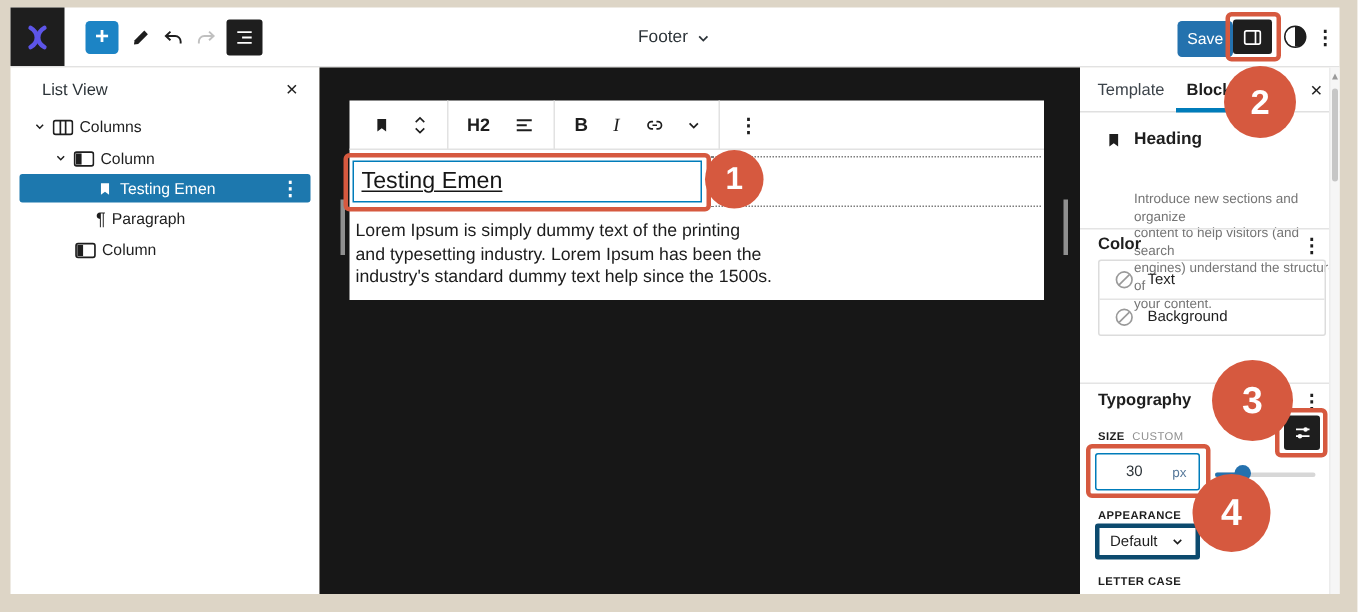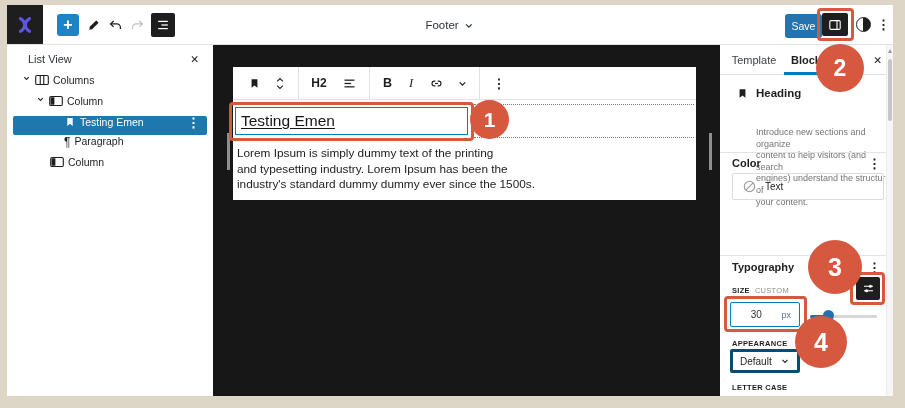--- a/index.html
+++ b/index.html
@@ -30,21 +30,21 @@
   .ann-rect{position:absolute;border:3px solid #d6593f;border-radius:4px;z-index:20;pointer-events:none;}
   .ann-circle{position:absolute;background:#d6593f;border-radius:50%;color:#fff;
               font-weight:700;z-index:30;display:flex;align-items:center;justify-content:center;}
 
   
   .listview{left:7px;top:45px;width:206px;height:351px;}
   .lv-head{display:flex;align-items:center;justify-content:space-between;padding:8px 14px 0 21px;}
   .lv-title{font-size:11px;color:#2c3338;font-weight:500;}
   .x-glyph{font-size:10.5px;color:#1e1e1e;cursor:pointer;}
   .lv-tree{position:absolute;left:0;right:0;top:29px;}
-  .lv-row{height:21px;display:flex;font-size:10.5px;color:#1e1e1e;gap:4px;}
+  .lv-row{height:21px;display:flex;align-items:center;font-size:10.5px;color:#1e1e1e;gap:4px;}
   .lv-sel{background:#1d78ae;color:#fff;margin:0 6px;border-radius:2px;height:19px;}
   .lv-sel svg path{fill:#fff;}
   .chev9{width:9px;height:9px;}
 
   
   .canvas{left:213px;top:45px;width:507px;height:351px;background:#171717;}
   .card{position:absolute;left:20px;top:22px;width:463px;height:133px;background:#fff;}
   .blk-toolbar{height:33px;border-bottom:1px solid #e2e2e2;display:flex;align-items:center;padding-left:8px;}
   .tb-btn{height:33px;display:flex;align-items:center;justify-content:center;}
   .tb-sep{width:1px;height:33px;background:#e2e2e2;margin:0 5px;}
@@ -267,21 +267,21 @@
       <div class="dash-line" style="left:241px;top:70px;width:220px;"></div>
 
       <div class="heading-box">
         <span class="heading-text">Testing Emen</span>
       </div>
       <div class="ann-rect" style="left:-4px;top:35px;width:245px;height:39px;border-width:3.5px;"></div>
 
       <div class="para">
         <div>Lorem Ipsum is simply dummy text of the printing</div>
         <div>and typesetting industry. Lorem Ipsum has been the</div>
-        <div>industry's standard dummy dummy ever since the 1500s.</div>
+        <div>industry's standard dummy text help since the 1500s.</div>
       </div>
     </div>
 
     <div class="handle" style="left:14px;"></div>
     <div class="handle" style="left:496px;"></div>
 
     <div class="ann-circle" style="left:257px;top:55px;width:39px;height:39px;font-size:21px;">
       <span>1</span>
     </div>
   </main>
@@ -310,20 +310,27 @@
     <div class="abs sb-sec-title" style="left:12px;top:112px;">Color</div>
     <span class="abs kebab" style="right:12px;top:112px;">⋮</span>
 
     <div class="color-list">
       <div class="color-row">
         <svg width="13" height="13" viewBox="0 0 14 14">
           <circle cx="7" cy="7" r="5.6" fill="#fff" stroke="#9a9a9a" stroke-width="1.2"></circle>
           <line x1="3.3" y1="10.7" x2="10.7" y2="3.3" stroke="#9a9a9a" stroke-width="1.2"></line>
           </svg>
         <span>Text</span>
+      </div>
+      <div class="color-row">
+        <svg width="13" height="13" viewBox="0 0 14 14">
+          <circle cx="7" cy="7" r="5.6" fill="#fff" stroke="#9a9a9a" stroke-width="1.2"></circle>
+          <line x1="3.3" y1="10.7" x2="10.7" y2="3.3" stroke="#9a9a9a" stroke-width="1.2"></line>
+          </svg>
+        <span>Background</span>
       </div>
     </div>
 
     <div class="divider" style="top:210px;"></div>
 
     <div class="abs sb-sec-title" style="left:12px;top:216px;">Typography</div>
     <span class="abs kebab" style="right:12px;top:216px;">⋮</span>
 
     <div class="sliders-btn center">
       <svg width="15" height="15" viewBox="0 0 20 20">

